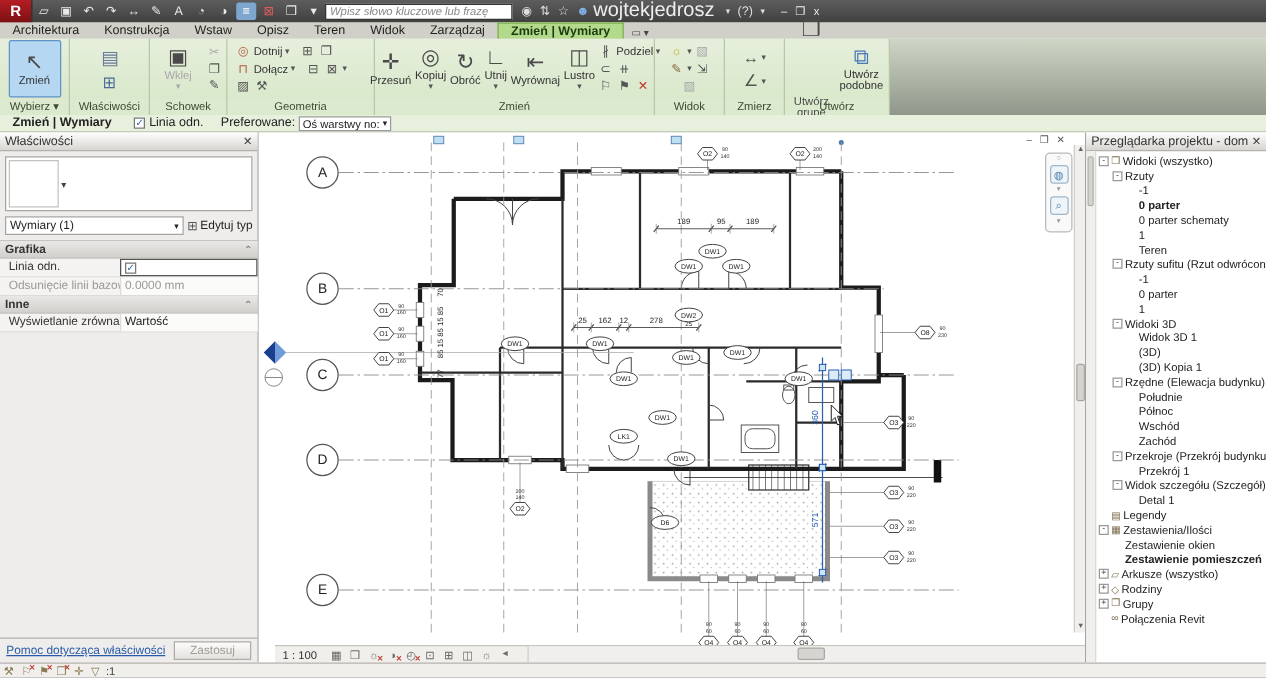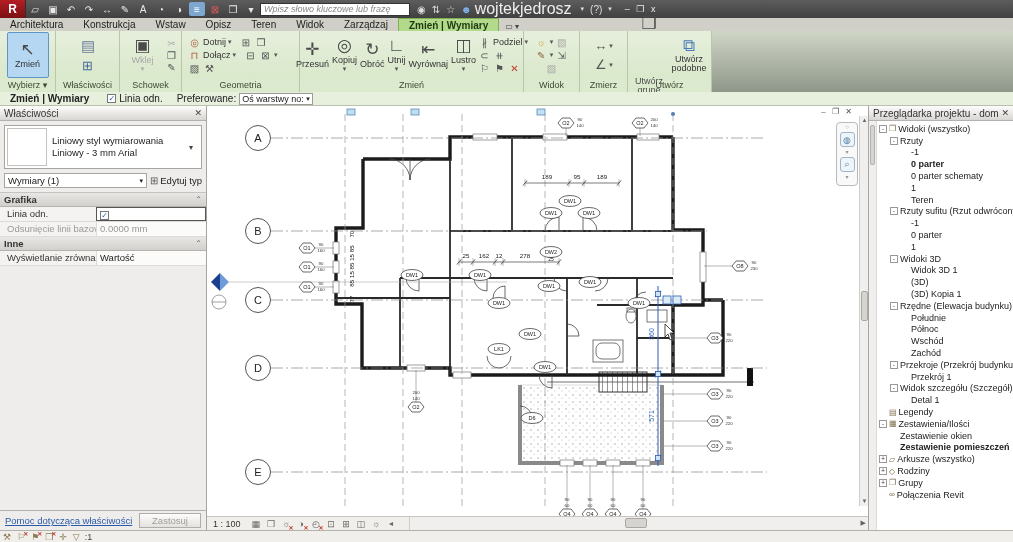--- a/index.html
+++ b/index.html
@@ -103,21 +103,21 @@
   #navbar{position:absolute;right:10px;top:16px;width:22px;height:64px;border:1px solid #b9b9b9;
     border-radius:4px;background:rgba(248,248,248,0.9);display:flex;flex-direction:column;align-items:center;padding:2px 0;gap:3px;}
   #navbar .nb-dot{font-size:6px;color:#999;line-height:4px;}
   .nb-icon{width:15px;height:15px;border:1px solid #9db6cc;border-radius:3px;background:#eef4f8;
     display:flex;align-items:center;justify-content:center;font-size:9px;color:#4a7aa8;}
   #vscroll{position:absolute;right:0;top:10px;width:9px;height:390px;background:#f0efed;border-left:1px solid #d0cecb;}
   #vscroll .arr{position:absolute;left:0;width:9px;height:9px;font-size:6px;color:#666;text-align:center;line-height:9px;}
   #vthumb{position:absolute;left:1px;top:175px;width:7px;height:30px;background:#d6d4d0;border:1px solid #aaa7a2;border-radius:2px;}
 
   
-  #viewbar{position:absolute;left:0;bottom:0;width:661px;height:14px;background:#f1efec;
+  #viewbar{position:absolute;left:13px;bottom:0;width:661px;height:14px;background:#f1efec;
     border-top:1px solid #c6c4c0;display:flex;align-items:center;font-size:9px;color:#333;}
   #scale-label{margin:0 8px 0 6px;white-space:nowrap;}
   .vb-icon{position:relative;width:13px;height:12px;display:flex;align-items:center;justify-content:center;
     font-size:9px;color:#6b6965;margin:0 1px;}
   .vb-icon .redx{position:absolute;right:-1px;bottom:-1px;color:#c03a30;font-size:6px;font-weight:bold;}
   #hscroll{flex:1;height:13px;margin-left:10px;background:#f0efed;border-left:1px solid #d0cecb;position:relative;}
   #hthumb{position:absolute;left:215px;top:1px;width:22px;height:10px;background:#d6d4d0;border:1px solid #aaa7a2;border-radius:2px;}
   #hscroll .arr-r{position:absolute;right:2px;top:2px;font-size:7px;color:#666;}
 
   
@@ -365,24 +365,20 @@
 
   <div id="main">
 
     <div id="props">
       <div class="pal-header">
         <span class="ph-title">Właściwości</span>
         <span class="pal-close">✕</span>
       </div>
       <div id="type-selector">
         <div id="type-thumb"></div>
-        <div id="type-text">
-          <div>Liniowy styl wymiarowania</div>
-          <div>Liniowy - 3 mm Arial</div>
-        </div>
         <div id="type-dd">▾</div>
       </div>
       <div id="filter-row">
         <div id="filter-combo">
           <span>Wymiary (1)</span>
             <span>▾</span>
         </div>
         <div id="edit-type-btn">
           <span class="sicon">⊞</span>
           <span>Edytuj typ</span>

